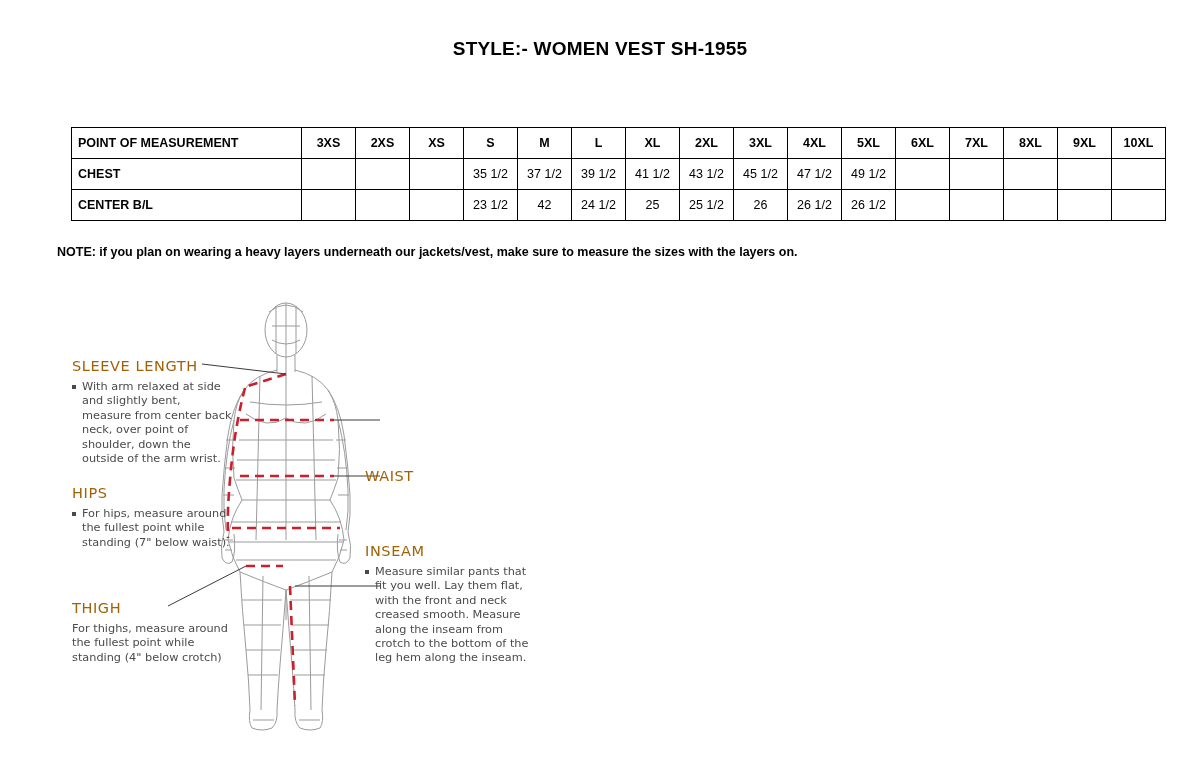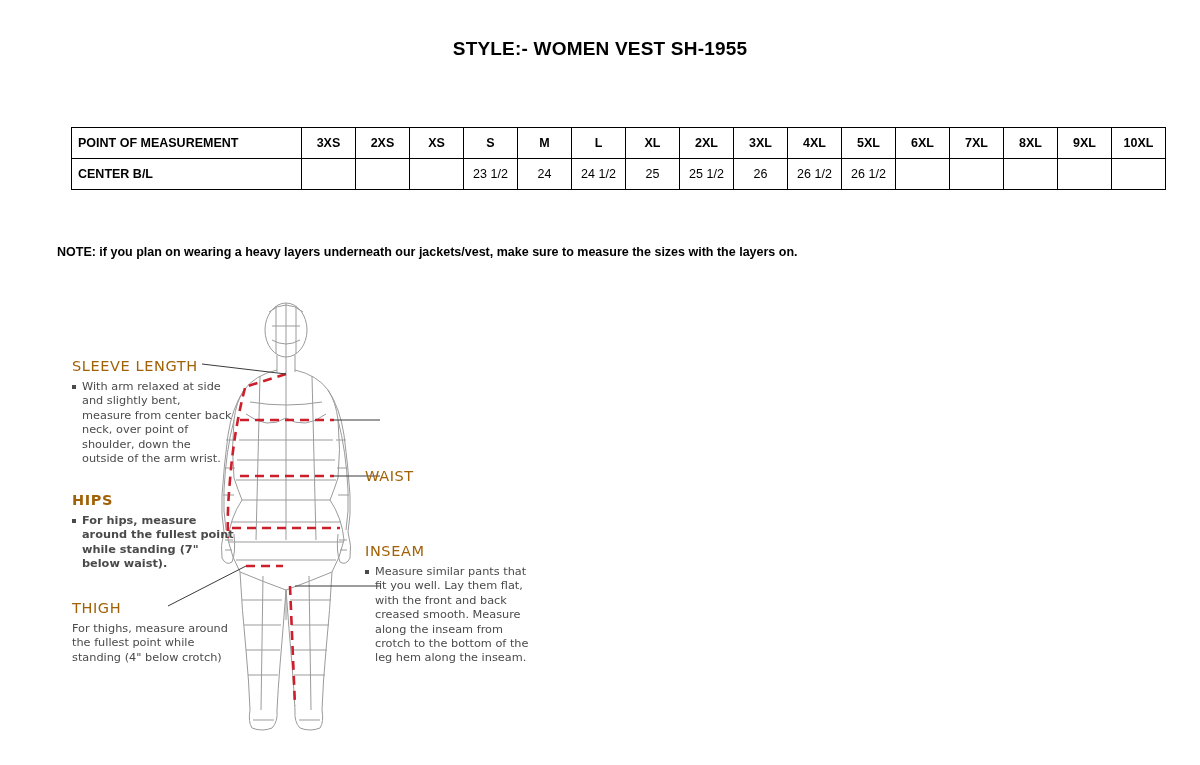--- a/index.html
+++ b/index.html
@@ -107,21 +107,21 @@
     position: absolute;
     left: 0;
     top: 5px;
     width: 4px;
     height: 4px;
     background: #4a4a4a;
   }
 
   
   #callout-sleeve  { left: 22px; top: 68px;  width: 160px; }
-  #callout-hips    { left: 22px; top: 202px; width: 165px; font-weight: bold; }
+  #callout-hips    { left: 22px; top: 195px; width: 165px; }
   #callout-thigh   { left: 22px; top: 310px; width: 175px; }
   #callout-bust    { left: 315px; top: 113px; width: 160px; }
   #callout-waist   { left: 315px; top: 178px; width: 160px; }
   #callout-inseam  { left: 315px; top: 253px; width: 165px; }
 
   #callout-thigh .c-body { padding-left: 0; }
 </style>
 </head>
 <body>
 
@@ -164,26 +164,45 @@
         <th>5XL</th>
         <th>6XL</th>
         <th>7XL</th>
         <th>8XL</th>
         <th>9XL</th>
         <th>10XL</th>
       </tr>
     </thead>
     <tbody>
       <tr>
+        <td class="row-head">CHEST</td>
+        <td class="val"></td>
+        <td class="val"></td>
+        <td class="val"></td>
+        <td class="val">35 1/2</td>
+        <td class="val">37 1/2</td>
+        <td class="val">39 1/2</td>
+        <td class="val">41 1/2</td>
+        <td class="val">43 1/2</td>
+        <td class="val">45 1/2</td>
+        <td class="val">47 1/2</td>
+        <td class="val">49 1/2</td>
+        <td class="val"></td>
+        <td class="val"></td>
+        <td class="val"></td>
+        <td class="val"></td>
+        <td class="val"></td>
+      </tr>
+      <tr>
         <td class="row-head">CENTER B/L</td>
         <td class="val"></td>
         <td class="val"></td>
         <td class="val"></td>
         <td class="val">23 1/2</td>
-        <td class="val">24</td>
+        <td class="val">42</td>
         <td class="val">24 1/2</td>
         <td class="val">25</td>
         <td class="val">25 1/2</td>
         <td class="val">26</td>
         <td class="val">26 1/2</td>
         <td class="val">26 1/2</td>
         <td class="val"></td>
         <td class="val"></td>
         <td class="val"></td>
         <td class="val"></td>
@@ -322,16 +341,16 @@
     <div class="c-body">For thighs, measure around the fullest point while standing (4" below crotch)</div>
   </div>
 
 
   <div class="callout" id="callout-waist">
     <div class="c-title">WAIST</div>
   </div>
 
   <div class="callout" id="callout-inseam">
     <div class="c-title">INSEAM</div>
-    <div class="c-body bulleted">Measure similar pants that fit you well. Lay them flat, with the front and back creased smooth. Measure along the inseam from crotch to the bottom of the leg hem along the inseam.</div>
+    <div class="c-body bulleted">Measure similar pants that fit you well. Lay them flat, with the front and neck creased smooth. Measure along the inseam from crotch to the bottom of the leg hem along the inseam.</div>
   </div>
 
 </div>
 
 </body></html>

